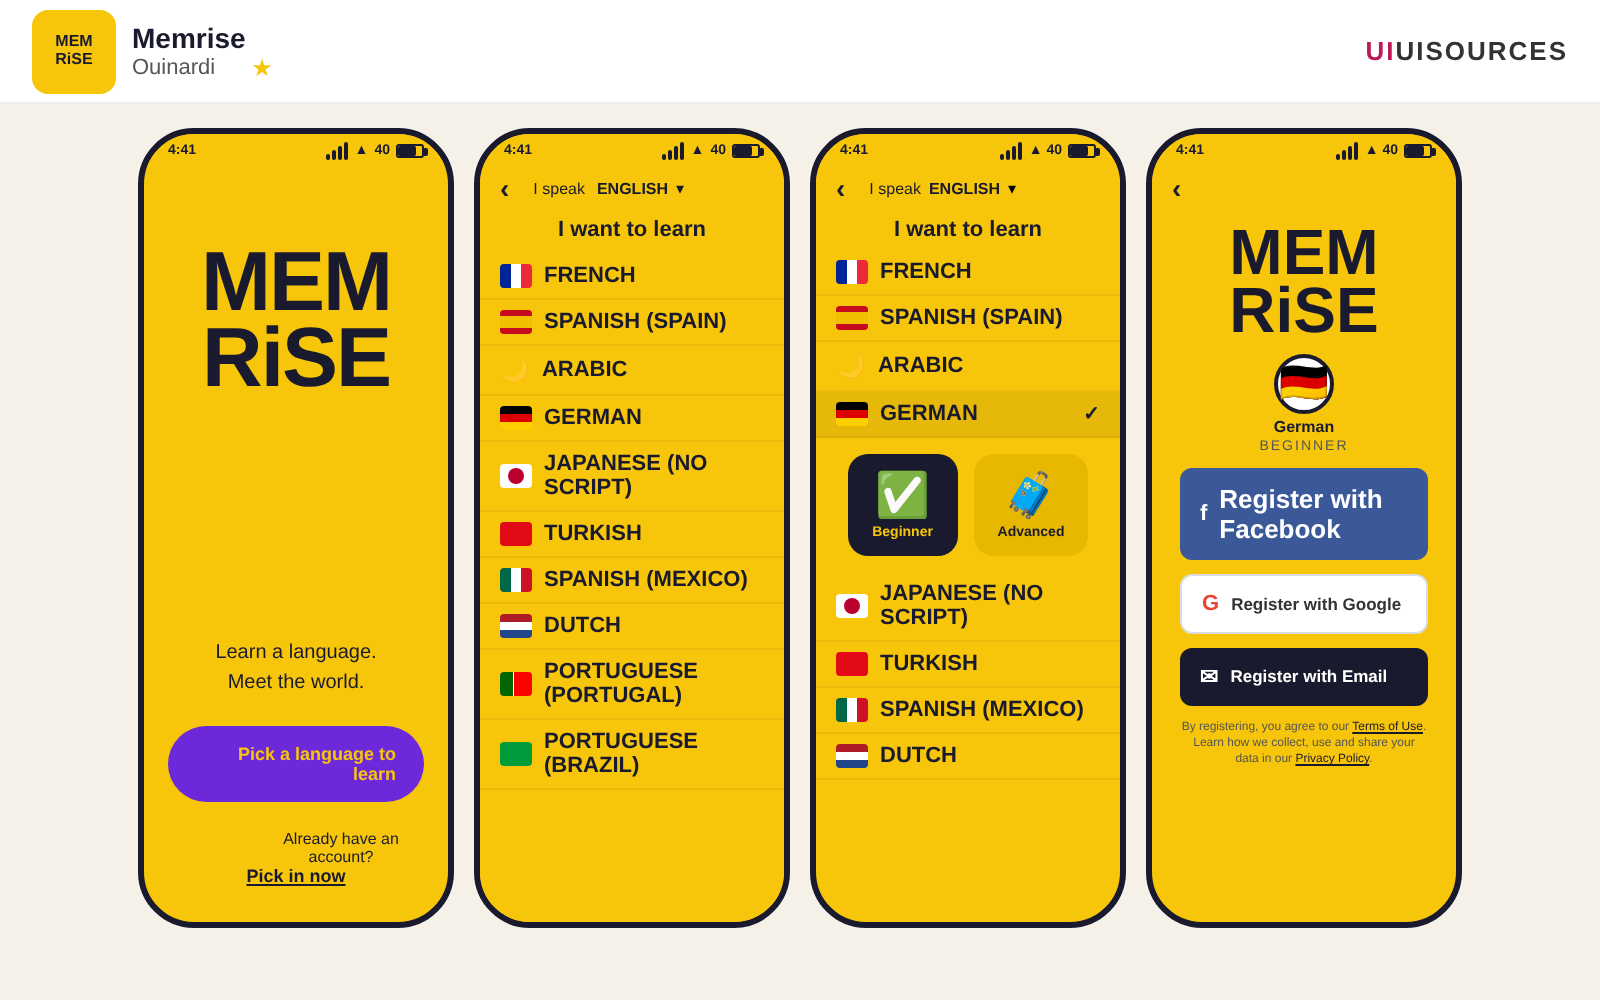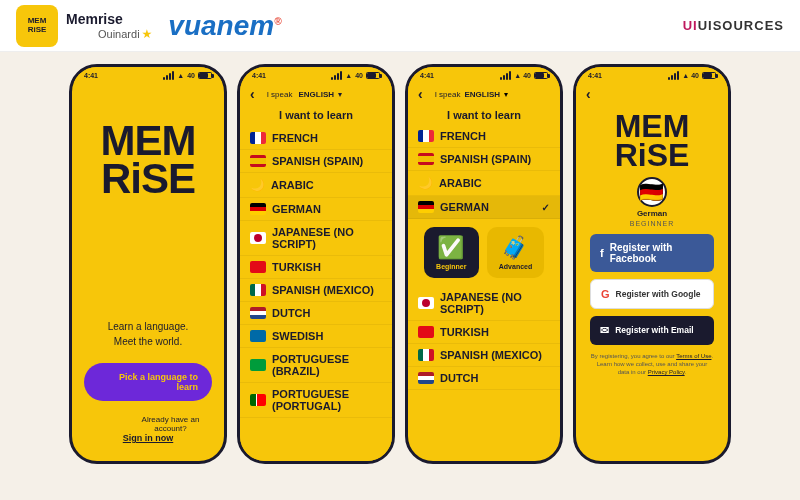--- a/index.html
+++ b/index.html
@@ -48,22 +48,21 @@
     .brand-memrise {
       font-weight: 700;
       font-size: 14px;
       color: #1a1a2e;
     }
     .brand-sub {
       font-size: 11px;
       color: #555;
       display: flex;
       align-items: center;
-      gap: 2px;
-      margin-left: 32px;
+      gap: 18px;
     }
     .star-icon { color: #f7c60a; font-size: 12px; }
     .vuanem-logo {
       font-size: 28px;
       font-weight: 900;
       color: #1a6fc4;
       margin-left: 8px;
       font-style: italic;
     }
     .vuanem-dot { color: #e74c3c; font-size: 10px; vertical-align: super; }
@@ -294,23 +293,20 @@
       <span style="white-space:pre;font-size:8px;font-weight:900;line-height:1.1;">MEM
 RiSE</span>
     </div>
     <div class="top-brand-text">
       <span class="brand-memrise">Memrise</span>
       <span class="brand-sub">
         <span>Ouinardi</span>
         <span class="star-icon">★</span>
       </span>
     </div>
-    <div class="vuanem-logo">
-      <span>vuanem</span><span class="vuanem-dot">®</span>
-    </div>
   </div>
   <div class="uisources-label">
     <span class="ui-part">UI</span><span class="sources-part">UISOURCES</span>
   </div>
 </div>
 
 <div class="main-content">
 
   <div class="phone phone1">
     <div class="phone-status-bar">
@@ -333,21 +329,21 @@
       <div class="memrise-logo-big" style="font-size:42px;font-weight:900;color:#1a1a2e;line-height:0.9;text-align:center;margin-top:20px;">
         <div>MEM</div>
         <div>RiSE</div>
       </div>
       <div style="display:flex;flex-direction:column;align-items:center;gap:14px;width:100%;">
         <div class="tagline" style="font-size:10px;color:#1a1a2e;white-space:pre-line;line-height:1.5;">Learn a language.
 Meet the world.</div>
         <div class="pick-btn" style="background:#6d28d9;color:#f7c60a;border-radius:20px;padding:9px 14px;font-size:9px;font-weight:700;text-align:right;width:100%;cursor:pointer;">Pick a language to learn</div>
         <div style="text-align:center;">
           <div class="already-account" style="font-size:8px;color:#1a1a2e;">Already have an account?</div>
-          <div class="sign-in" style="font-weight:700;font-size:9px;color:#1a1a2e;text-decoration:underline;cursor:pointer;">Sign in now</div>
+          <div class="sign-in" style="font-weight:700;font-size:9px;color:#1a1a2e;text-decoration:underline;cursor:pointer;">Pick in now</div>
         </div>
       </div>
     </div>
   </div>
 
   <div class="phone" style="background:#f7c60a;">
     <div class="phone-status-bar">
       <span>4:41</span>
       <div class="status-right">
         <div class="signal-bars">
@@ -397,30 +393,26 @@
         </div>
       <div class="lang-item">
           <span class="lang-flag flag-mx"></span>
           <span class="lang-name">SPANISH (MEXICO)</span>
         </div>
       <div class="lang-item">
           <span class="lang-flag flag-nl"></span>
           <span class="lang-name">DUTCH</span>
         </div>
       <div class="lang-item">
-          <span class="lang-flag flag-se"></span>
-          <span class="lang-name">SWEDISH</span>
+          <span class="lang-flag flag-pt"></span>
+          <span class="lang-name">PORTUGUESE (PORTUGAL)</span>
         </div>
       <div class="lang-item">
           <span class="lang-flag flag-br"></span>
           <span class="lang-name">PORTUGUESE (BRAZIL)</span>
-        </div>
-      <div class="lang-item">
-          <span class="lang-flag flag-pt"></span>
-          <span class="lang-name">PORTUGUESE (PORTUGAL)</span>
         </div>
     </div>
   </div>
 
   <div class="phone" style="background:#f7c60a;">
     <div class="phone-status-bar">
       <span>4:41</span>
       <div class="status-right">
         <div class="signal-bars">
           <div class="bar bar1"></div>
@@ -518,21 +510,21 @@
       <div style="display:flex;flex-direction:column;align-items:center;gap:2px;">
         <div class="german-flag-circle" style="width:30px;height:30px;border-radius:50%;background:#fff;display:flex;align-items:center;justify-content:center;font-size:20px;border:2px solid #1a1a2e;">
           <span>🇩🇪</span>
         </div>
         <div class="german-label" style="font-size:8px;font-weight:700;color:#1a1a2e;">German</div>
         <div class="german-level" style="font-size:7px;color:#555;letter-spacing:1px;">BEGINNER</div>
       </div>
 
       <div class="reg-btn reg-fb" style="width:100%;border-radius:6px;padding:8px 10px;display:flex;align-items:center;gap:6px;cursor:pointer;background:#3b5998;color:#fff;">
         <span class="reg-btn-icon" style="font-size:11px;font-weight:900;">f</span>
-        <span class="reg-btn-text" style="font-size:10px;font-weight:700;">Register with Facebook</span>
+        <span class="reg-btn-text" style="font-size:13px;font-weight:700;">Register with Facebook</span>
       </div>
       <div class="reg-btn reg-google" style="width:100%;border-radius:6px;padding:8px 10px;display:flex;align-items:center;gap:6px;cursor:pointer;background:#fff;color:#333;border:1px solid #ddd;">
         <span class="reg-btn-icon" style="font-size:11px;font-weight:900;color:#ea4335;">G</span>
         <span class="reg-btn-text" style="font-size:8.5px;font-weight:700;">Register with Google</span>
       </div>
       <div class="reg-btn reg-email" style="width:100%;border-radius:6px;padding:8px 10px;display:flex;align-items:center;gap:6px;cursor:pointer;background:#1a1a2e;color:#fff;">
         <span class="reg-btn-icon" style="font-size:11px;">✉</span>
         <span class="reg-btn-text" style="font-size:8.5px;font-weight:700;">Register with Email</span>
       </div>
       <div class="disclaimer" style="font-size:6px;color:#555;text-align:center;line-height:1.4;">

